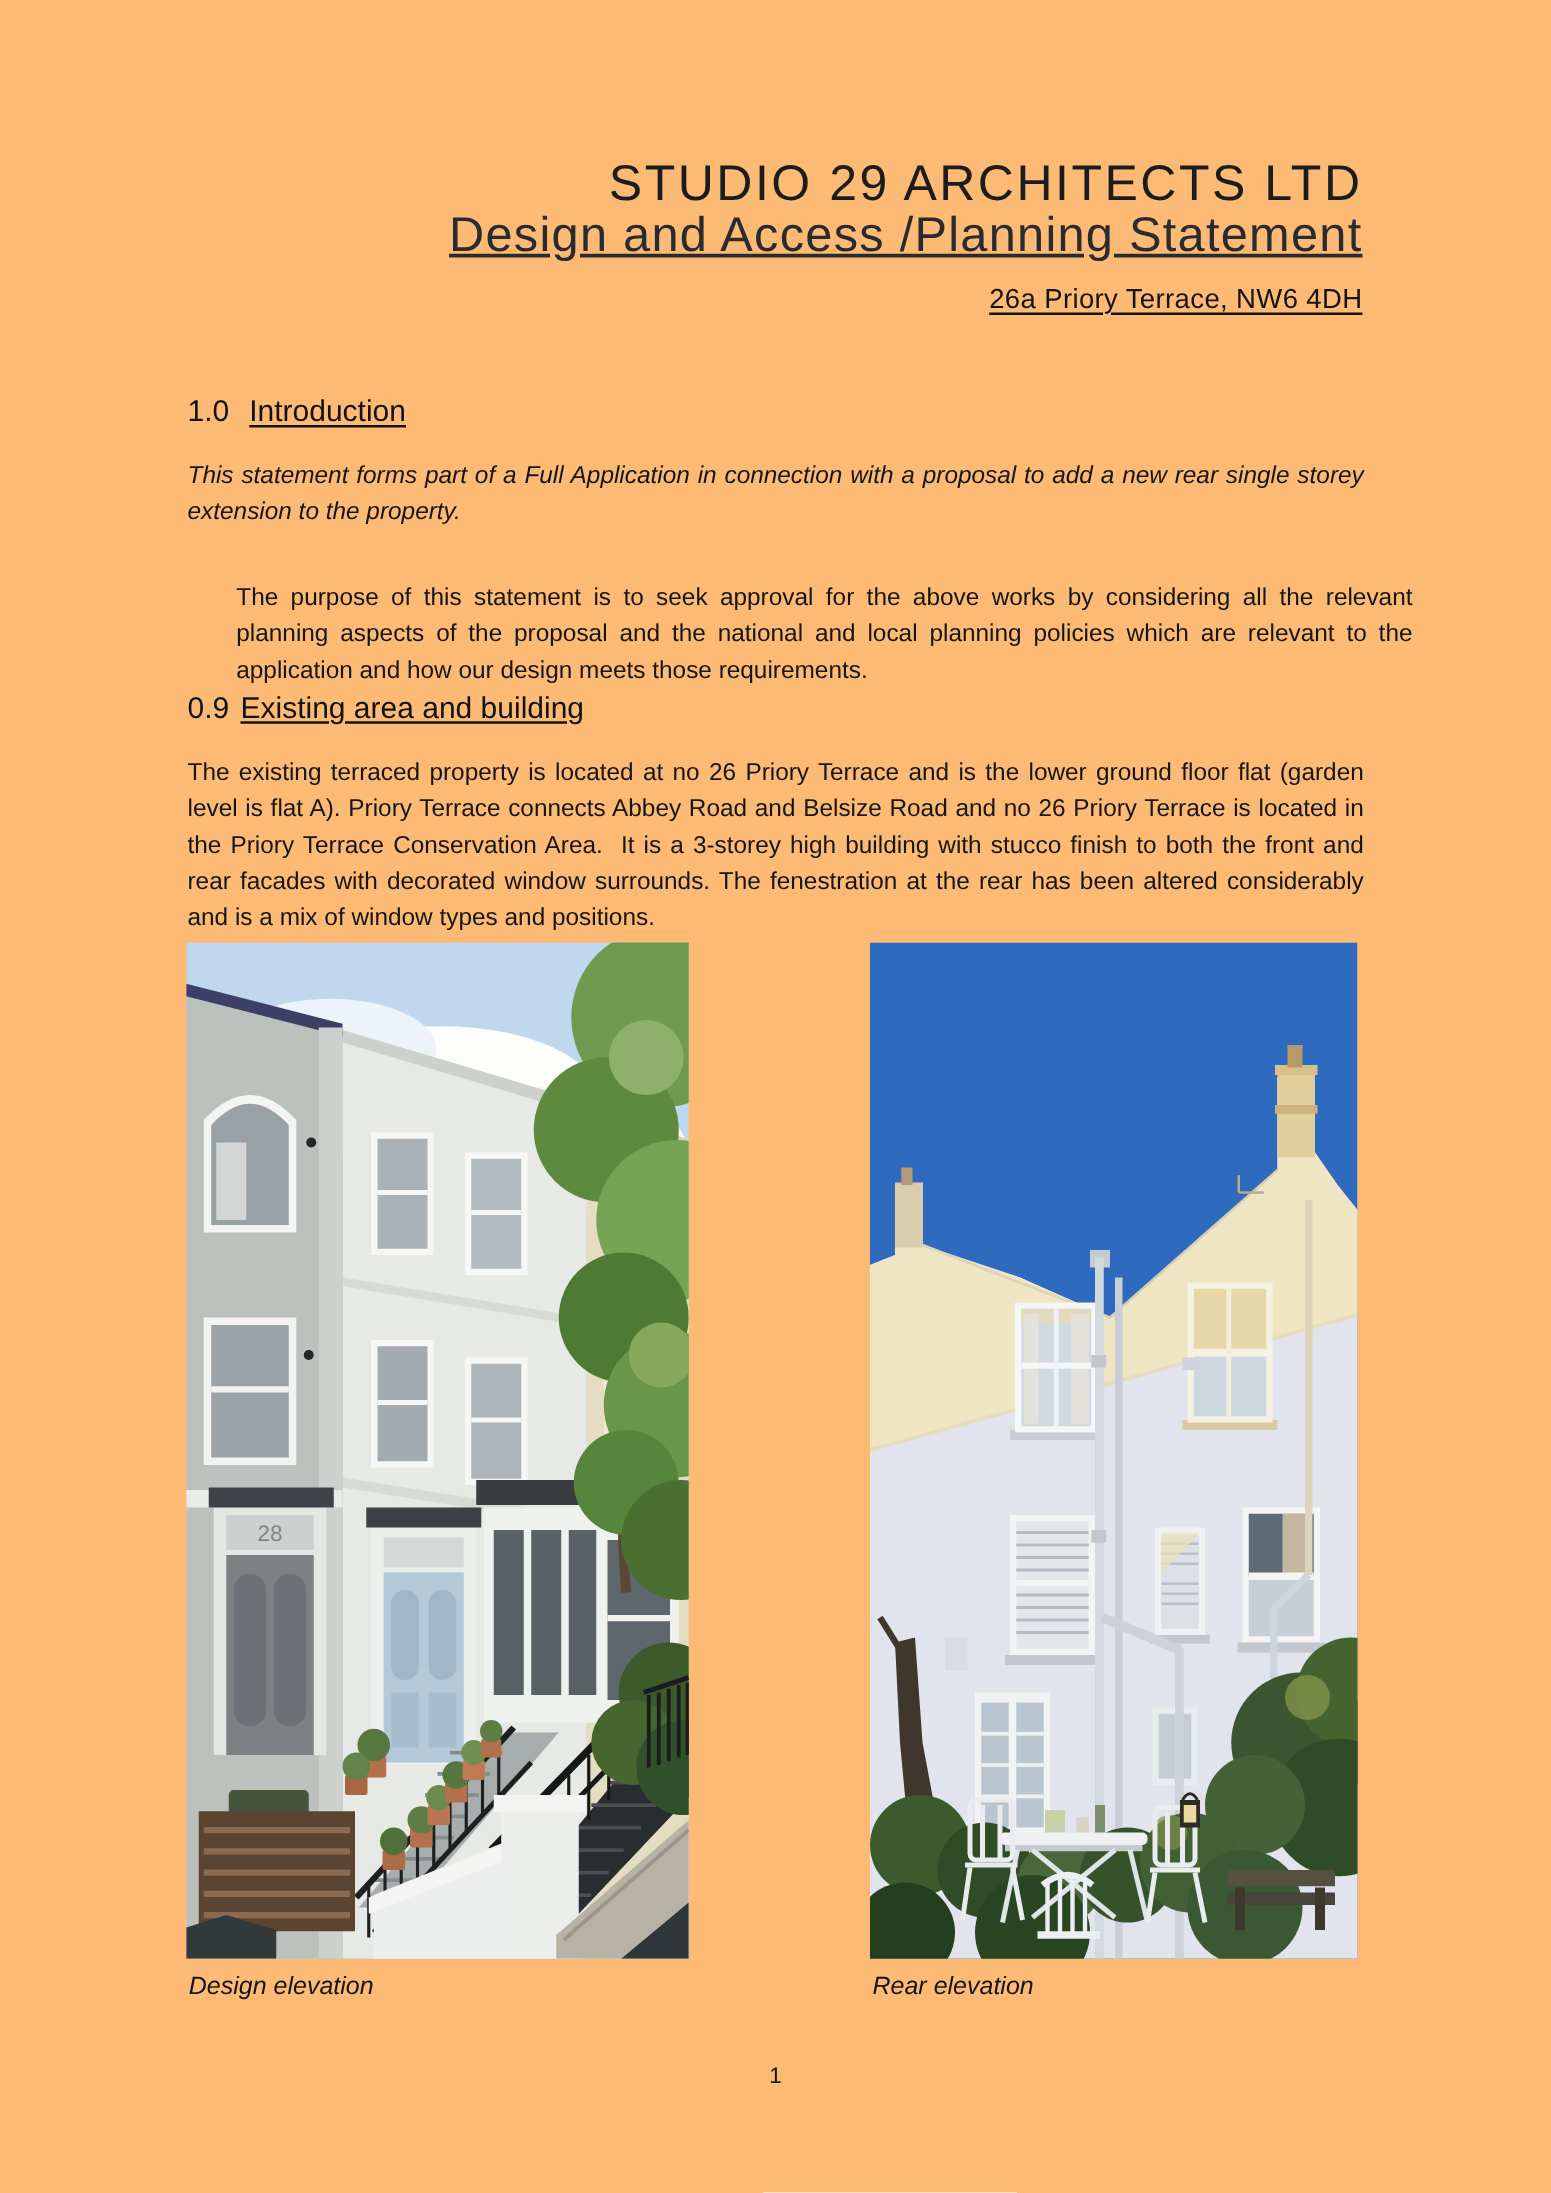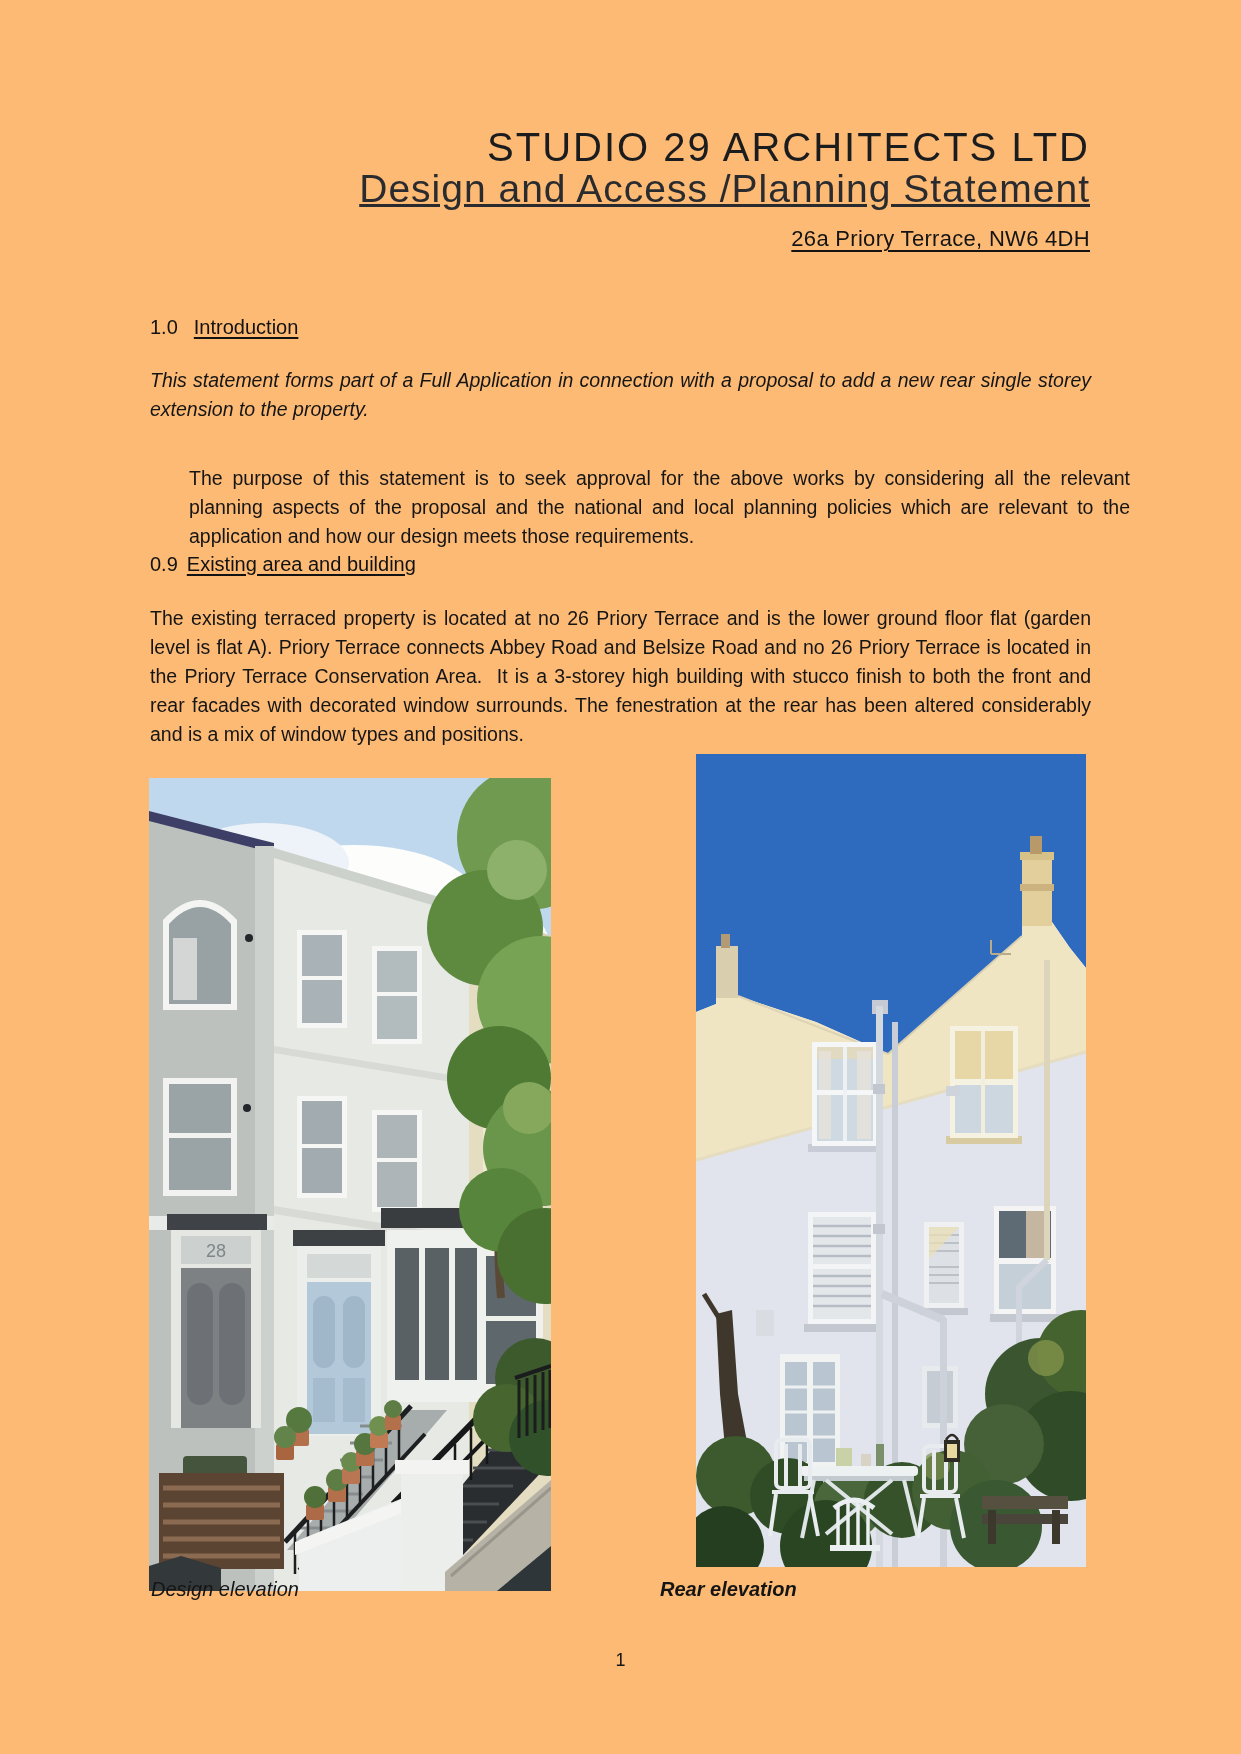--- a/index.html
+++ b/index.html
@@ -8,39 +8,39 @@
     font-family:"Liberation Sans",sans-serif;color:#141414;overflow:hidden;
   }
   
   .doc-header{position:absolute;top:124px;right:151px;text-align:right;}
   .company{font-size:40px;font-weight:300;letter-spacing:2px;line-height:46px;color:#1b1c1e;}
   .doc-title{font-size:39px;font-weight:300;letter-spacing:1px;line-height:36px;color:#2a2b2e;margin-top:1px;text-decoration:underline;}
   .doc-date{font-size:17px;font-weight:300;letter-spacing:.5px;line-height:23px;color:#3a3b3e;margin-top:2px;}
   .address{font-size:22px;font-weight:500;letter-spacing:.3px;margin-top:19px;color:#141414;
            text-decoration:underline;text-underline-offset:4px;}
   
-  .sec-heading{position:absolute;left:150px;margin:0;font-size:20px;font-weight:400;color:#121212;}
+  .sec-heading{position:absolute;left:150px;margin:0;font-size:24px;font-weight:400;color:#121212;}
   .sec-heading .u{text-decoration:underline;text-underline-offset:3px;}
   .num1{margin-right:16px;}
   .num2{margin-right:9px;}
   #sec1{top:316px;}
   #sec2{top:553px;}
   p.body{position:absolute;left:150px;width:941px;margin:0;font-size:19.5px;line-height:29px;
          text-align:justify;color:#151515;white-space:pre-wrap;}
   #p1{top:366px;font-style:italic;}
   #p2{top:464px;margin-left:39px;}
   #p3{top:604px;}
   
   .photo{position:absolute;top:754px;margin:0;}
   .photo svg{display:block;}
-  #photo-front{left:149px;width:464px;height:813px;margin-top:24px;}
+  #photo-front{left:149px;width:464px;height:813px;}
   #photo-rear{left:696px;width:390px;height:813px;}
   .caption{position:absolute;top:1578px;font-size:20px;font-style:italic;font-weight:500;color:#151515;}
   #cap-front{left:151px;}
-  #cap-rear{left:660px;font-weight:bold;}
+  #cap-rear{left:698px;}
   .pageno{position:absolute;top:1650px;left:0;width:100%;text-align:center;font-size:18px;color:#161616;}
 </style>
 </head>
 <body>
 
 <div class="page">
 
   <header class="doc-header">
     <div class="company">STUDIO 29 ARCHITECTS LTD</div>
     <div class="doc-title">Design and Access /Planning Statement</div>

